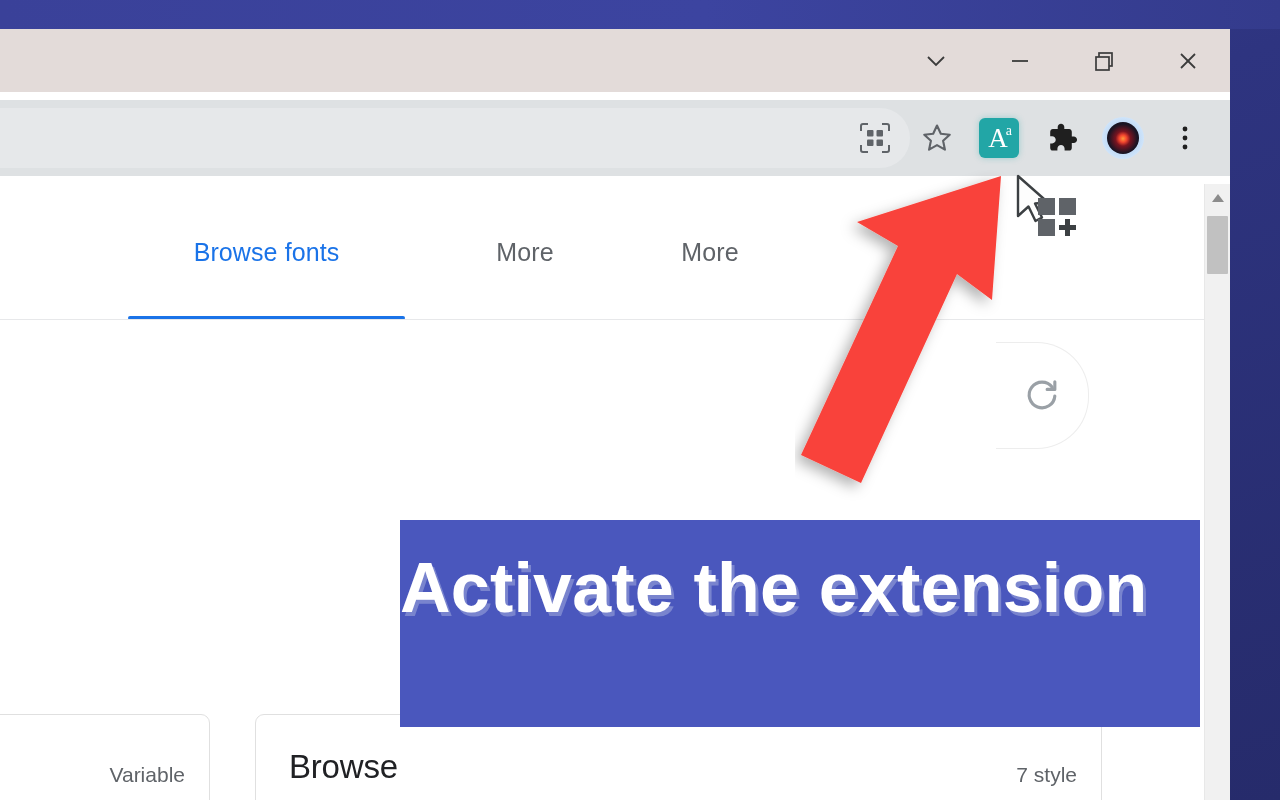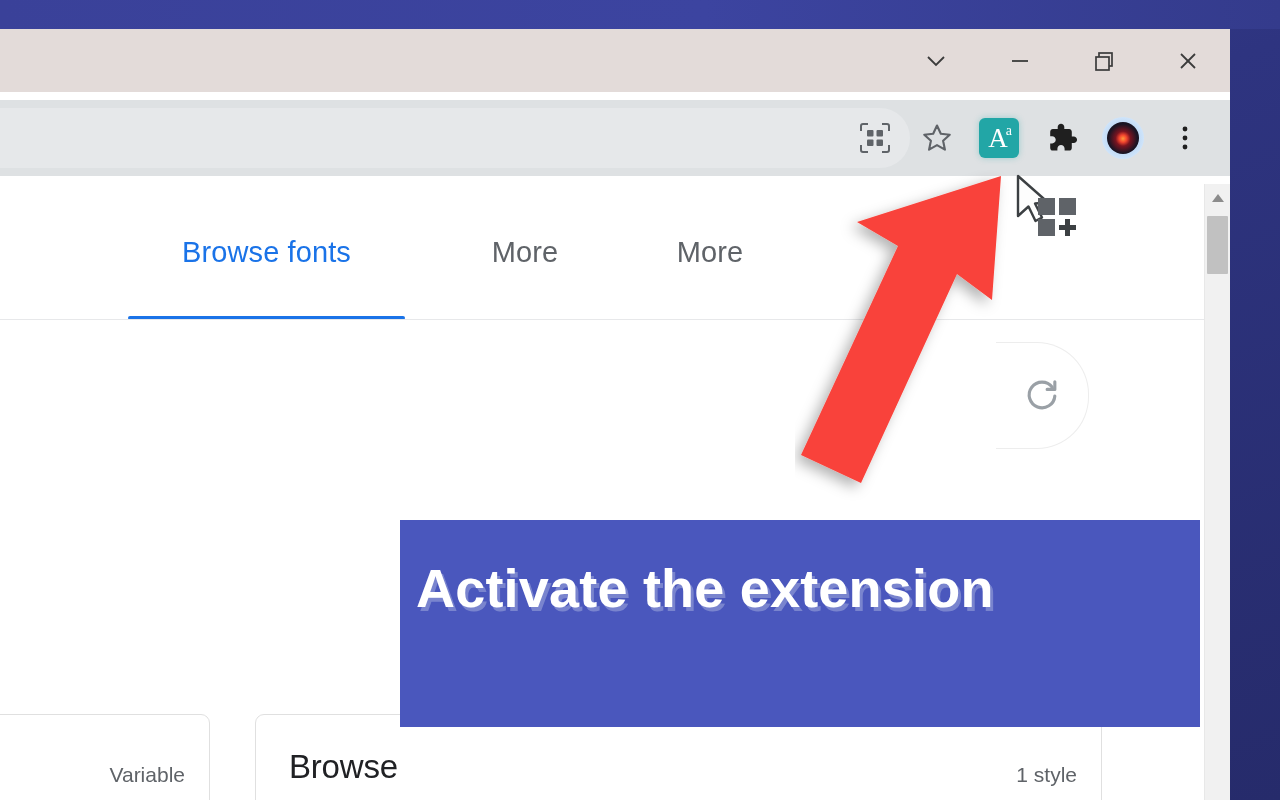--- a/index.html
+++ b/index.html
@@ -46,21 +46,21 @@
   .avatar-core{width:32px;height:32px;border-radius:50%;
     background:radial-gradient(circle at 50% 52%, #ff9a3c 0%, #f2452e 16%, #7a1420 32%, #1b1524 62%, #0d0a14 100%);}
 
   
   .page{position:absolute;left:0;top:155px;width:1230px;height:616px;background:#fff;overflow:hidden;}
 
   
   .tabs{position:absolute;left:0;top:0;width:1205px;height:137px;}
   .tabs-row{position:absolute;left:0;top:0;width:1205px;height:136px;display:flex;align-items:center;}
   .tab{height:136px;display:flex;align-items:center;justify-content:center;
-    font-size:29px;color:#5f6368;letter-spacing:.1px;}
+    font-size:25px;color:#5f6368;letter-spacing:.1px;}
   .tab.active{color:#1a73e8;font-weight:500;}
   .tab-underline{position:absolute;left:128px;top:132px;width:277px;height:4px;background:#1a73e8;border-radius:2px;}
   .tabs-border{position:absolute;left:0;top:135px;width:1205px;height:1px;background:#e7e8ea;}
 
   
   .ctl-row{position:absolute;left:0;top:158px;width:1000px;height:105px;
     border-top:1px solid #e4e6e8;border-bottom:1px solid #e4e6e8;}
   .ctl-div{position:absolute;top:0;width:1px;height:105px;background:#e4e6e8;}
   .size-sel{position:absolute;left:203px;top:47px;display:flex;align-items:center;gap:14px;cursor:pointer;}
   .size-val{font-size:25px;color:#3c4043;}
@@ -90,22 +90,22 @@
   .sbar-thumb{position:absolute;left:2px;top:32px;width:21px;height:58px;background:#c1c1c1;border-radius:1px;}
 
   
   #arrow{position:absolute;left:795px;top:170px;width:215px;height:345px;pointer-events:none;}
 
   
   #cursor-grp{position:absolute;left:1010px;top:172px;width:70px;height:68px;}
 
   
   #callout{position:absolute;left:400px;top:520px;width:800px;height:207px;background:#4a57bd;}
-  #callout .line{color:#fff;font-weight:bold;font-size:54px;line-height:94px;
-    margin-left:16px;text-shadow:3px 4px 0 rgba(160,170,220,.55);letter-spacing:.2px;}
+  #callout .line{color:#fff;font-weight:bold;font-size:70px;line-height:94px;
+    margin-left:0;text-shadow:3px 4px 0 rgba(160,170,220,.55);letter-spacing:.2px;}
   #callout .inner{padding:21px 0 0 0;}
 </style>
 </head>
 <body>
 
 <div id="desktop"></div>
 <div id="top-strip"></div>
 
 <div id="browser">
 
@@ -215,21 +215,21 @@
       </svg>
     </div>
 
     <div class="cards">
       <div class="card card-a">
         <span class="card-meta">Variable</span>
       </div>
       <div class="card card-b">
         <span class="card-title">Browse</span>
         <span class="card-sub">Robert Leuschke</span>
-        <span class="card-meta">1 style</span>
+        <span class="card-meta">7 style</span>
       </div>
     </div>
 
     <div class="sbar">
       <div class="sbar-up">
         <svg width="16" height="12" viewBox="0 0 16 12">
             <path d="M8 2 L14 10 H2 Z" fill="#8c8c8c"></path>
           </svg>
       </div>
       <div class="sbar-thumb"></div>

